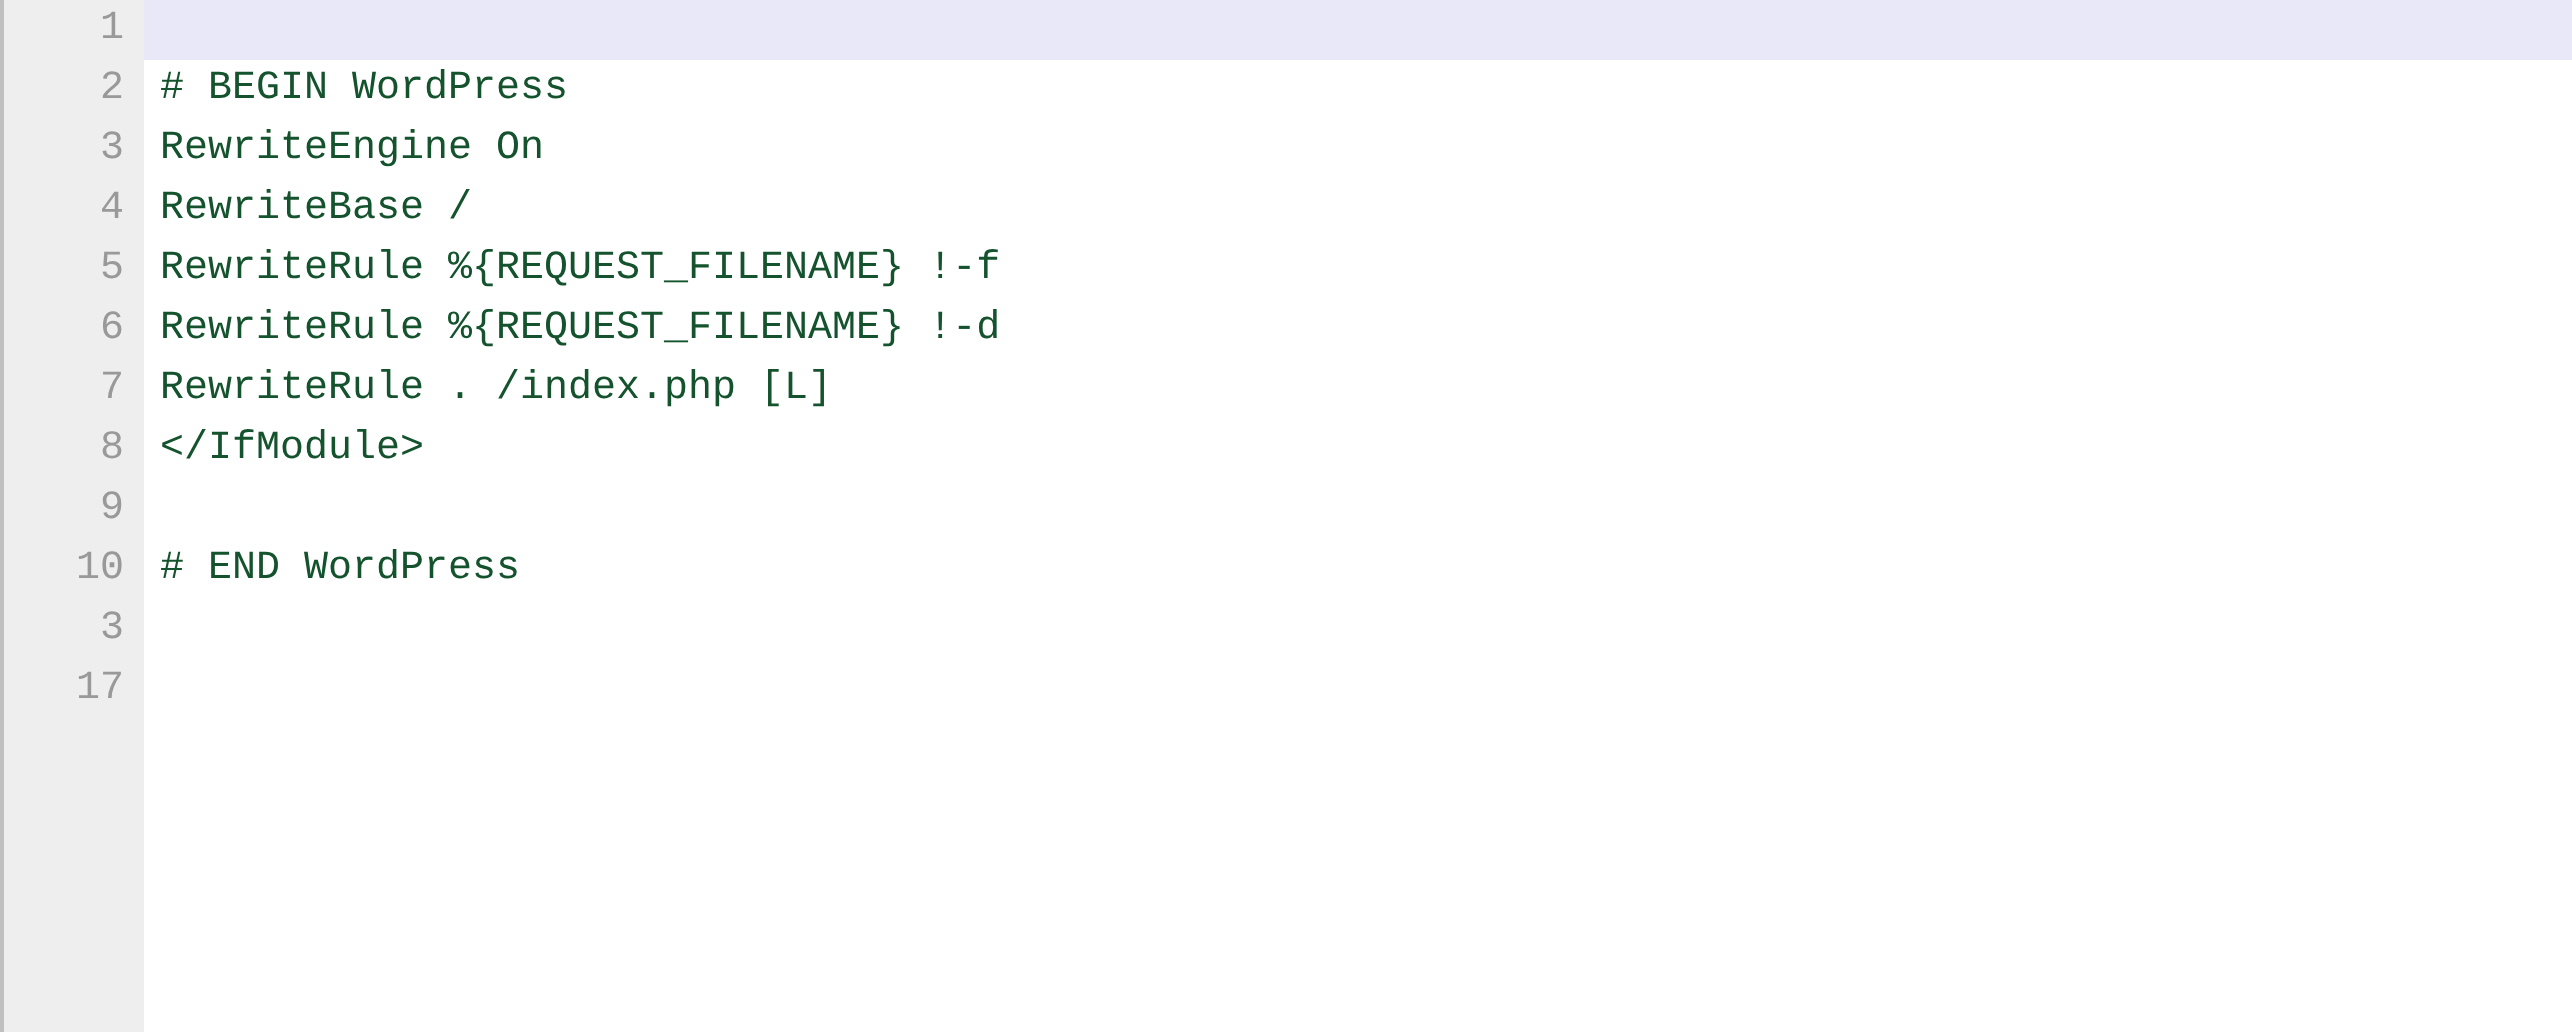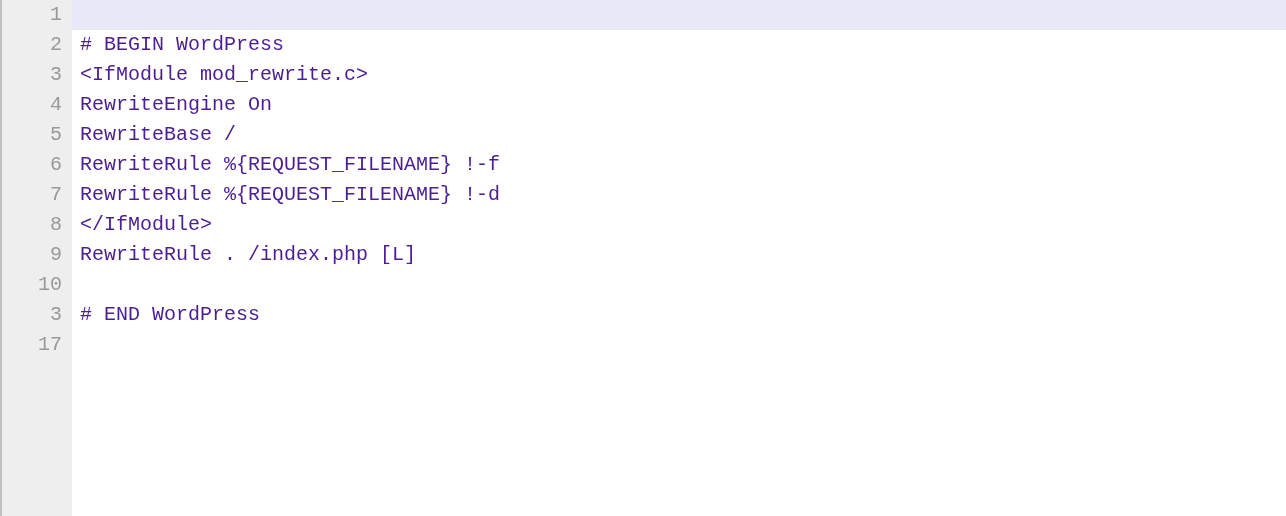--- a/index.html
+++ b/index.html
@@ -37,21 +37,21 @@
     .code-area {
       flex: 1;
       position: relative;
     }
     .code-line {
       height: 30px;
       line-height: 30px;
       padding-left: 8px;
       white-space: pre;
       font-size: 20px;
-      color: #4c1d95;
+      color: #14532d;
     }
     .code-line.highlighted {
       background: #e8e8f8;
     }
   </style>
 </head>
 <body>
 
 <div class="editor">
   <div class="gutter">
@@ -64,23 +64,22 @@
       <div class="gutter-line">7</div>
       <div class="gutter-line">8</div>
       <div class="gutter-line">9</div>
       <div class="gutter-line">10</div>
       <div class="gutter-line">3</div>
       <div class="gutter-line">17</div>
     </div>
   <div class="code-area">
       <div class="code-line highlighted"></div>
       <div class="code-line"># BEGIN WordPress</div>
-      <div class="code-line">&lt;IfModule mod_rewrite.c&gt;</div>
       <div class="code-line">RewriteEngine On</div>
       <div class="code-line">RewriteBase /</div>
       <div class="code-line">RewriteRule %{REQUEST_FILENAME} !-f</div>
       <div class="code-line">RewriteRule %{REQUEST_FILENAME} !-d</div>
+      <div class="code-line">RewriteRule . /index.php [L]</div>
       <div class="code-line">&lt;/IfModule&gt;</div>
-      <div class="code-line">RewriteRule . /index.php [L]</div>
       <div class="code-line"></div>
       <div class="code-line"># END WordPress</div>
     </div>
 </div>
 
 </body></html>

